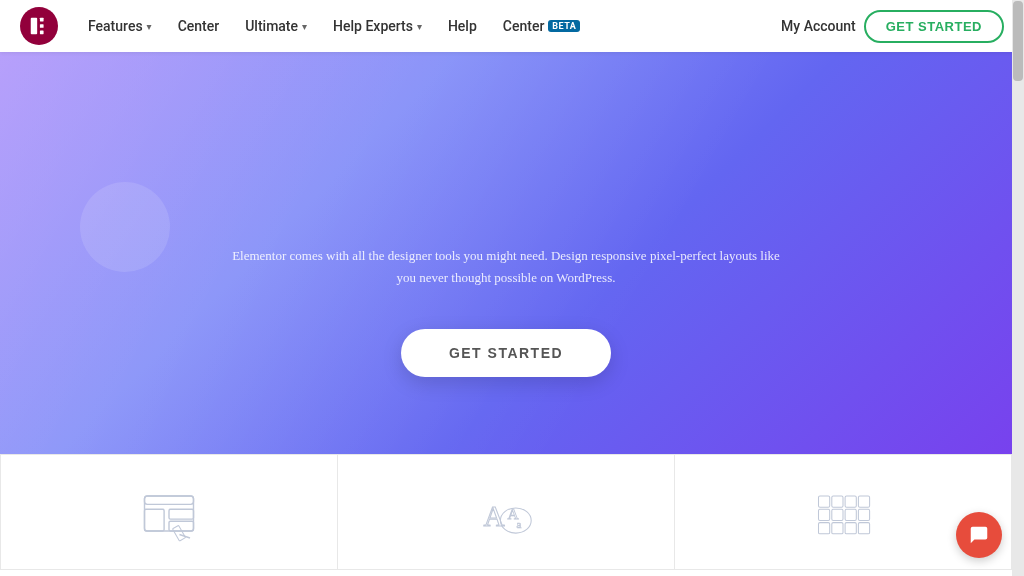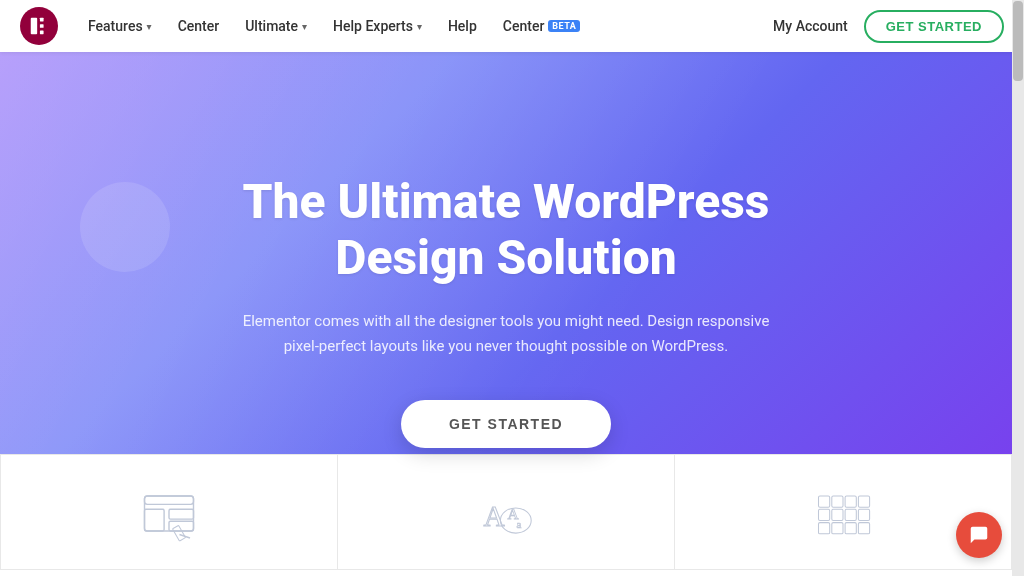--- a/index.html
+++ b/index.html
@@ -44,33 +44,33 @@
       cursor: pointer;
       border-radius: 4px;
       font-weight: 500;
       white-space: nowrap;
     }
     .nav-chevron {
       font-size: 10px;
       color: #666;
     }
     .beta-badge {
-      background: #3b82f6;
+      background: #0369a1;
       color: #fff;
       font-size: 9px;
       font-weight: 700;
       padding: 1px 4px;
       border-radius: 3px;
       text-transform: uppercase;
       letter-spacing: 0.5px;
     }
     .navbar-right {
       display: flex;
       align-items: center;
-      gap: 16px;
+      gap: 8px;
     }
     .my-account-link {
       font-size: 14px;
       color: #333;
       cursor: pointer;
       font-weight: 500;
     }
     .get-started-btn-nav {
       border: 2px solid #27ae60;
       color: #27ae60;
@@ -149,27 +149,28 @@
     }
     .hero-title {
       font-size: 48px;
       font-weight: 800;
       color: #fff;
       line-height: 1.15;
       margin-bottom: 24px;
       text-shadow: 0 1px 3px rgba(0,0,0,0.1);
     }
     .hero-subtitle {
-      font-size: 15px;
+      font-size: 13px;
       color: rgba(255,255,255,0.85);
       line-height: 1.7;
       margin-bottom: 40px;
       max-width: 560px;
       margin-left: auto;
       margin-right: auto;
+      font-family: Liberation Serif, serif;
     }
     .hero-cta {
       background: #fff;
       color: #555;
       border: none;
       padding: 16px 48px;
       border-radius: 32px;
       font-size: 14px;
       font-weight: 700;
       letter-spacing: 1.5px;
@@ -270,21 +271,20 @@
 
   <div class="navbar-right">
     <span class="my-account-link">My Account</span>
     <button class="get-started-btn-nav">GET STARTED</button>
   </div>
 </nav>
 
 <section class="hero">
   <div class="hero-orb"></div>
   <div class="hero-content">
-    <h1 class="hero-title">The Ultimate WordPress Design Solution</h1>
     <p class="hero-subtitle">Elementor comes with all the designer tools you might need. Design responsive pixel-perfect layouts like you never thought possible on WordPress.</p>
     <button class="hero-cta">GET STARTED</button>
   </div>
 
   <div class="cards-section">
 
     <div class="card">
       <div class="card-icon">
         <svg viewBox="0 0 80 70" xmlns="http://www.w3.org/2000/svg">
           <rect x="5" y="5" width="70" height="50" rx="4" stroke="#c0c8d8" stroke-width="2" fill="none"></rect>

